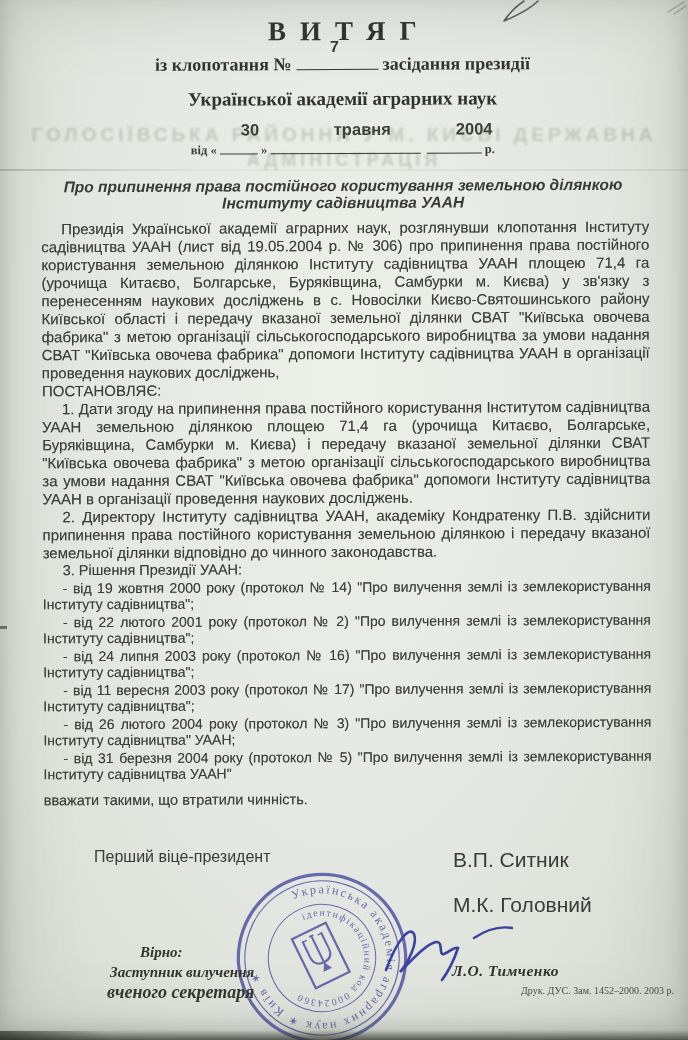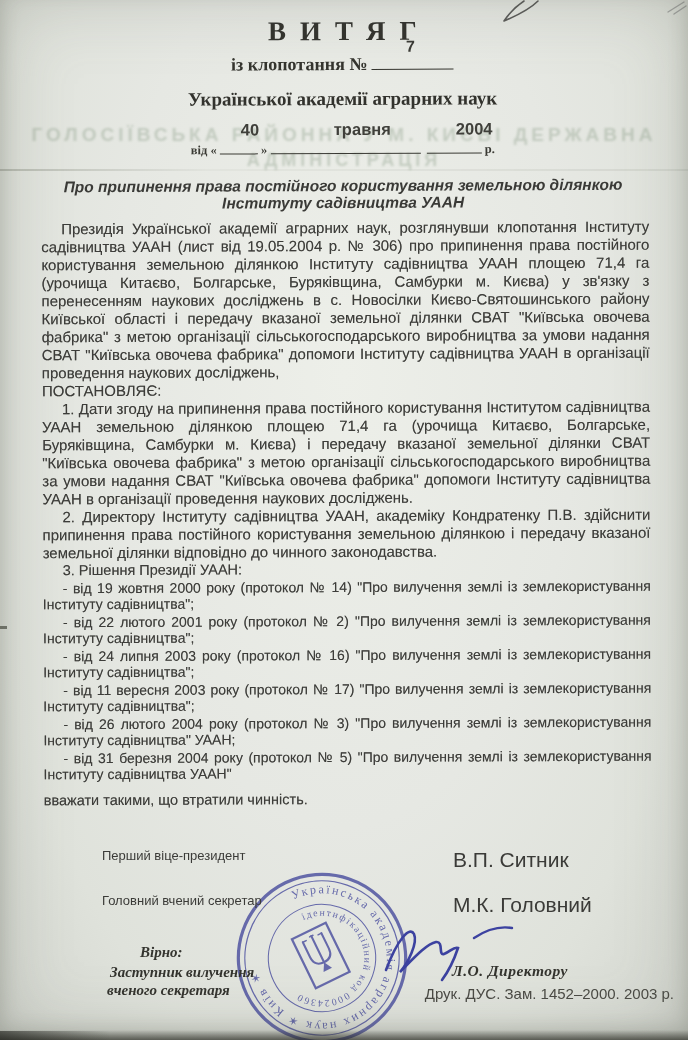--- a/index.html
+++ b/index.html
@@ -55,30 +55,30 @@
   .p-intro{margin-top:2px;}
   .p-resolves{text-align:left;}
   .p-item1{margin-top:4px;}
   .p-item2{margin-top:5px;}
   .p-item3{margin-top:6px;font-size:14.5px;line-height:16px;}
   .decision{margin-top:3px !important;font-size:14px;line-height:15.5px;}
   .p-closing{margin-top:9px !important;text-align:left;font-size:14.5px;}
 
   
   .sig-layer{position:absolute;inset:0;z-index:4;pointer-events:none;}
-  .sig-title{position:absolute;left:102px;font-size:13px;color:#3b3b38;}
+  .sig-title{position:absolute;left:94px;font-size:16px;color:#3b3b38;}
   .sig-name{position:absolute;left:453px;font-size:21px;color:#3b3b38;}
   .row1{top:848px;} .row2{top:893px;}
   .cert{font-family:"Liberation Serif",serif;font-weight:700;font-style:italic;color:#34342f;}
   .verno{position:absolute;left:140px;top:944px;font-size:15px;text-align:right;}
   .dep1{position:absolute;left:110px;top:964px;font-size:15px;}
-  .dep2{position:absolute;left:107px;top:982px;font-size:15px;}
+  .dep2{position:absolute;left:107px;top:982px;font-size:18px;}
   .cert-name{position:absolute;left:452px;top:962px;font-size:15.5px;letter-spacing:.5px;}
-  .print-note{position:absolute;right:14px;top:985px;font-family:Liberation Sans, sans-serif;
-    font-size:15px;color:#4a4a44;}
+  .print-note{position:absolute;right:14px;top:985px;font-family:Liberation Serif, serif;
+    font-size:10px;color:#4a4a44;}
 
   .stamp{position:absolute;left:228px;top:864px;width:188px;height:188px;z-index:3;
     opacity:.82;filter:blur(.3px);}
   .signature-svg{position:absolute;left:378px;top:908px;width:160px;height:85px;z-index:5;}
   .pen-top{position:absolute;left:494px;top:0;width:62px;height:26px;z-index:3;}
   .pen-corner{position:absolute;left:666px;top:0;width:22px;height:16px;z-index:3;}
 </style>
 </head>
 <body>
 
@@ -96,26 +96,27 @@
     <path d="M2,12 L18,2 M8,14 L20,6" fill="none" stroke="rgba(90,90,96,.45)" stroke-width="1.4" stroke-linecap="round"></path>
   </svg>
 
   <div class="content">
 
     <div class="title">ВИТЯГ</div>
 
     <div class="protocol">
       <span>із клопотання №</span>
       <span class="blank7"><span class="num7">7</span></span>
+      <span>засідання президії</span>
     </div>
 
     <div class="org">Української академії аграрних наук</div>
 
     <div class="date-block">
-      <span class="typed typed-day">40</span>
+      <span class="typed typed-day">30</span>
       <span class="typed typed-month">травня</span>
       <span class="typed typed-year">2004</span>
       <div class="blank-row">
         <span>від «</span>
         <span class="ul w38"></span>
         <span>»</span>
         <span class="ul w150"></span>&nbsp;
         <span class="ul w55"></span>
         <span>р.</span>
       </div>
@@ -138,27 +139,26 @@
       <p class="indent decision">- від 11 вересня 2003 року (протокол № 17) "Про вилучення землі із землекористування Інституту садівництва";</p>
       <p class="indent decision">- від 26 лютого 2004 року (протокол № 3) "Про вилучення землі із землекористування Інституту садівництва" УААН;</p>
       <p class="indent decision">- від 31 березня 2004 року (протокол № 5) "Про вилучення землі із землекористування Інституту садівництва УААН"</p>
       <p class="p-closing">вважати такими, що втратили чинність.</p>
     </div>
   </div>
 
   <div class="sig-layer">
     <span class="sig-title row1">Перший віце-президент</span>
     <span class="sig-name row1">В.П. Ситник</span>
-    <span class="sig-title row2">Головний вчений секретар</span>
     <span class="sig-name row2">М.К. Головний</span>
 
     <span class="cert verno">Вірно:</span>
     <span class="cert dep1">Заступник вилучення</span>
     <span class="cert dep2">вченого секретаря</span>
-    <span class="cert cert-name">Л.О. Директору</span>
+    <span class="cert cert-name">Л.О. Тимченко</span>
 
     <span class="print-note">Друк. ДУС. Зам. 1452–2000. 2003 р.</span>
   </div>
 
   <svg class="stamp" viewBox="-100 -100 200 200">
     <g transform="rotate(-26)" stroke="#4b4f9f" fill="none" stroke-linecap="round">
       <circle r="89" stroke-width="3.4"></circle>
       <circle r="82" stroke-width="1.4"></circle>
       <circle r="57" stroke-width="1.1"></circle>
       <defs>

